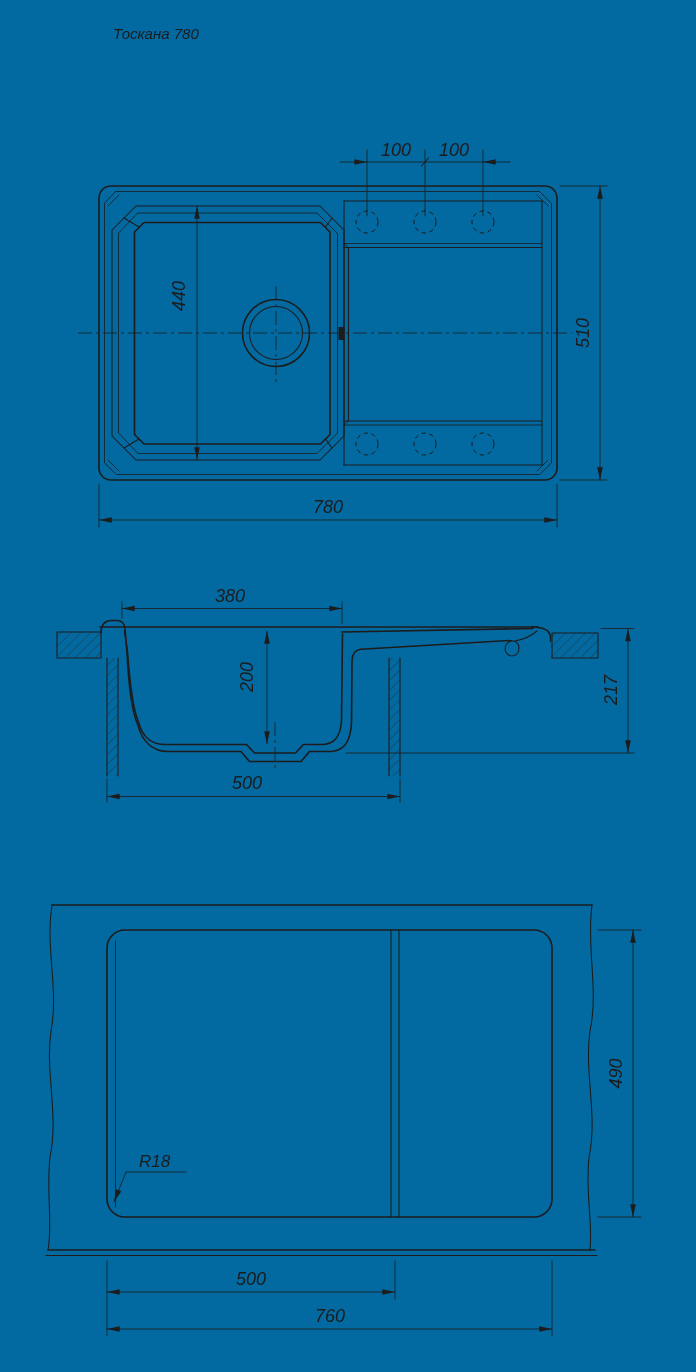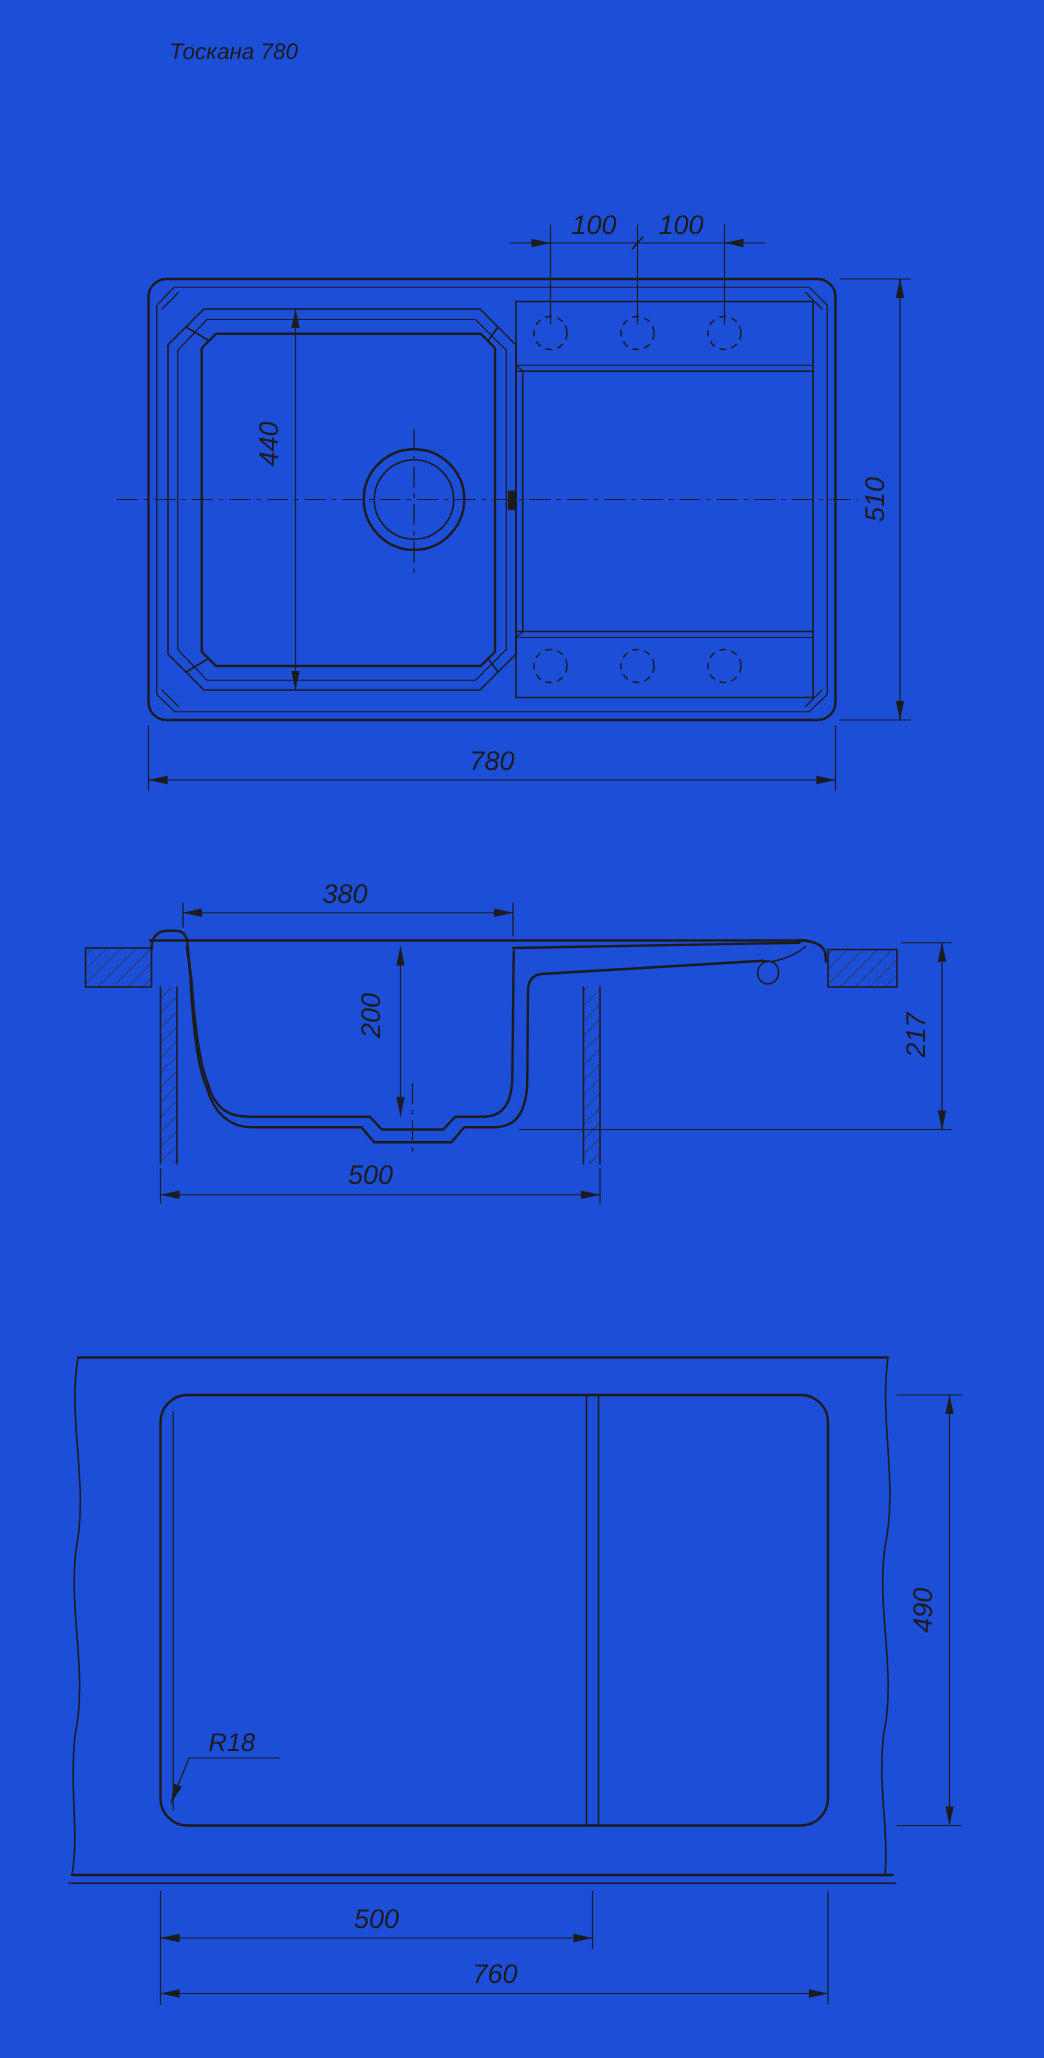--- a/index.html
+++ b/index.html
@@ -1,16 +1,16 @@
 <!DOCTYPE html>
 <html><head>
 <meta charset="utf-8">
 <style>
   html,body{margin:0;padding:0;background:#ffffff;}
-  .page{position:relative;width:696px;height:1372px;background:#1d4ed8;overflow:hidden;}
+  .page{position:relative;width:696px;height:1372px;background:#0369a1;overflow:hidden;}
   svg{position:absolute;left:0;top:0;}
   .s-main{stroke:#1c1c1c;stroke-width:1.6;fill:none;stroke-linejoin:round;stroke-linecap:round;}
   .s-med{stroke:#1c1c1c;stroke-width:1.05;fill:none;stroke-linejoin:round;stroke-linecap:round;}
   .s-thin{stroke:#1c1c1c;stroke-width:0.8;fill:none;stroke-linecap:round;}
   .cl{stroke:#1c1c1c;stroke-width:0.8;fill:none;stroke-dasharray:14 4 3 4;}
   .hole{stroke:#1c1c1c;stroke-width:1;fill:none;stroke-dasharray:4.5 3.5;}
   .dim{marker-start:url(#arr);marker-end:url(#arr);}
   .arrE{marker-end:url(#arr);}
   text{font-family:"Liberation Sans","DejaVu Sans",sans-serif;font-style:italic;fill:#1c1c1c;}
   .t-dim{font-size:18px;text-anchor:middle;}

